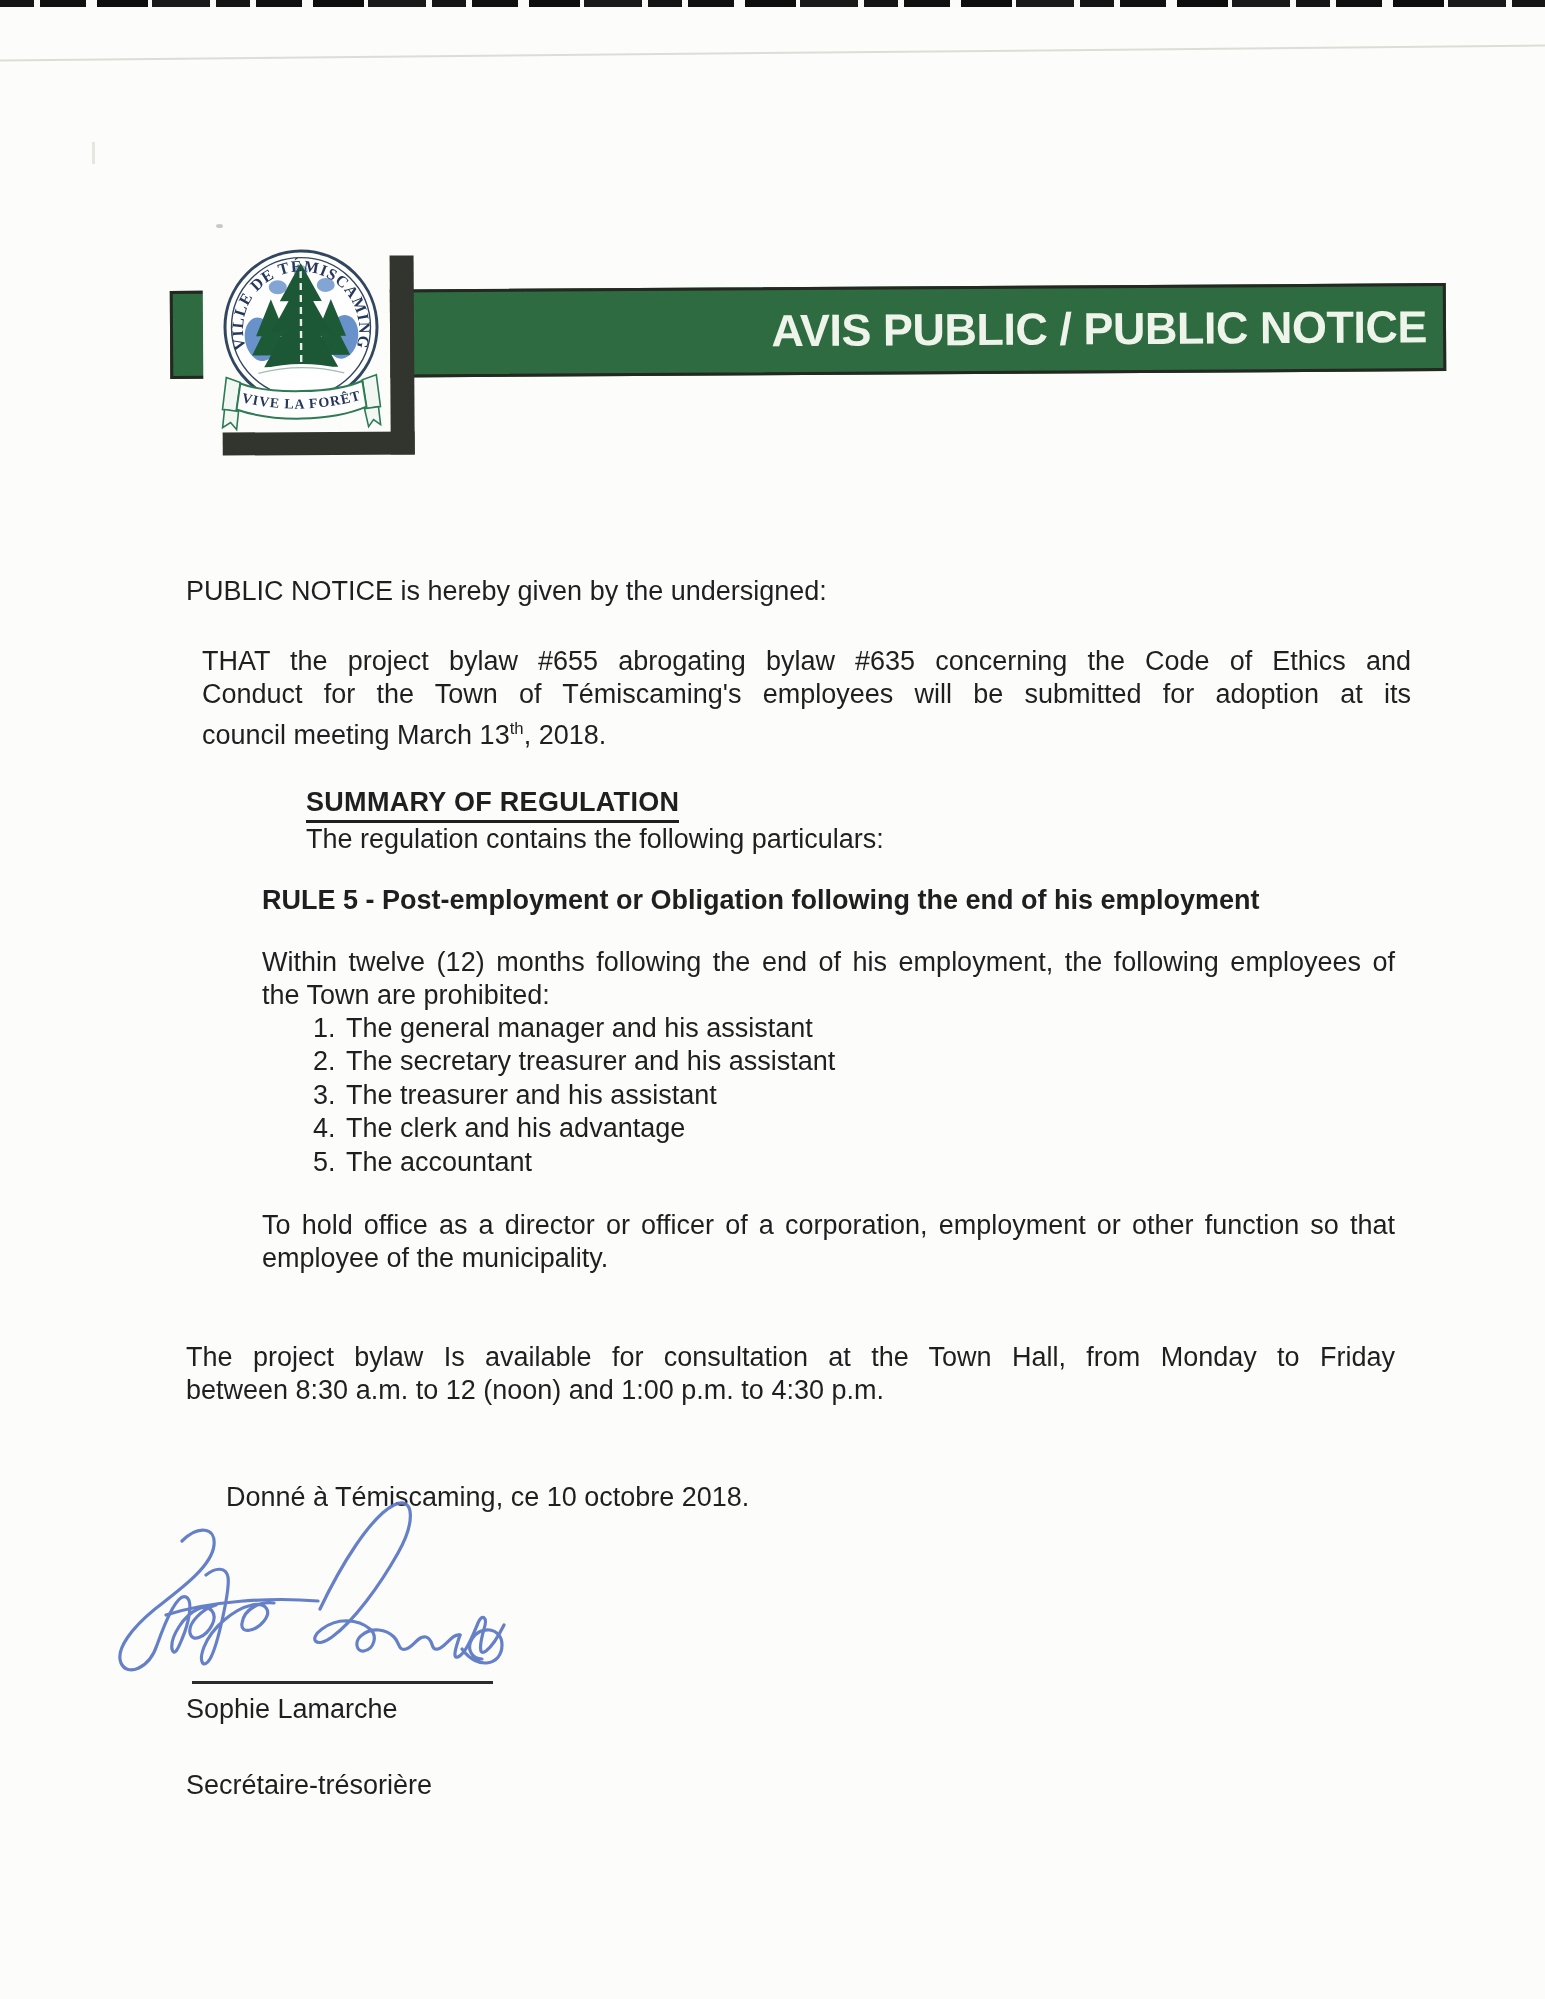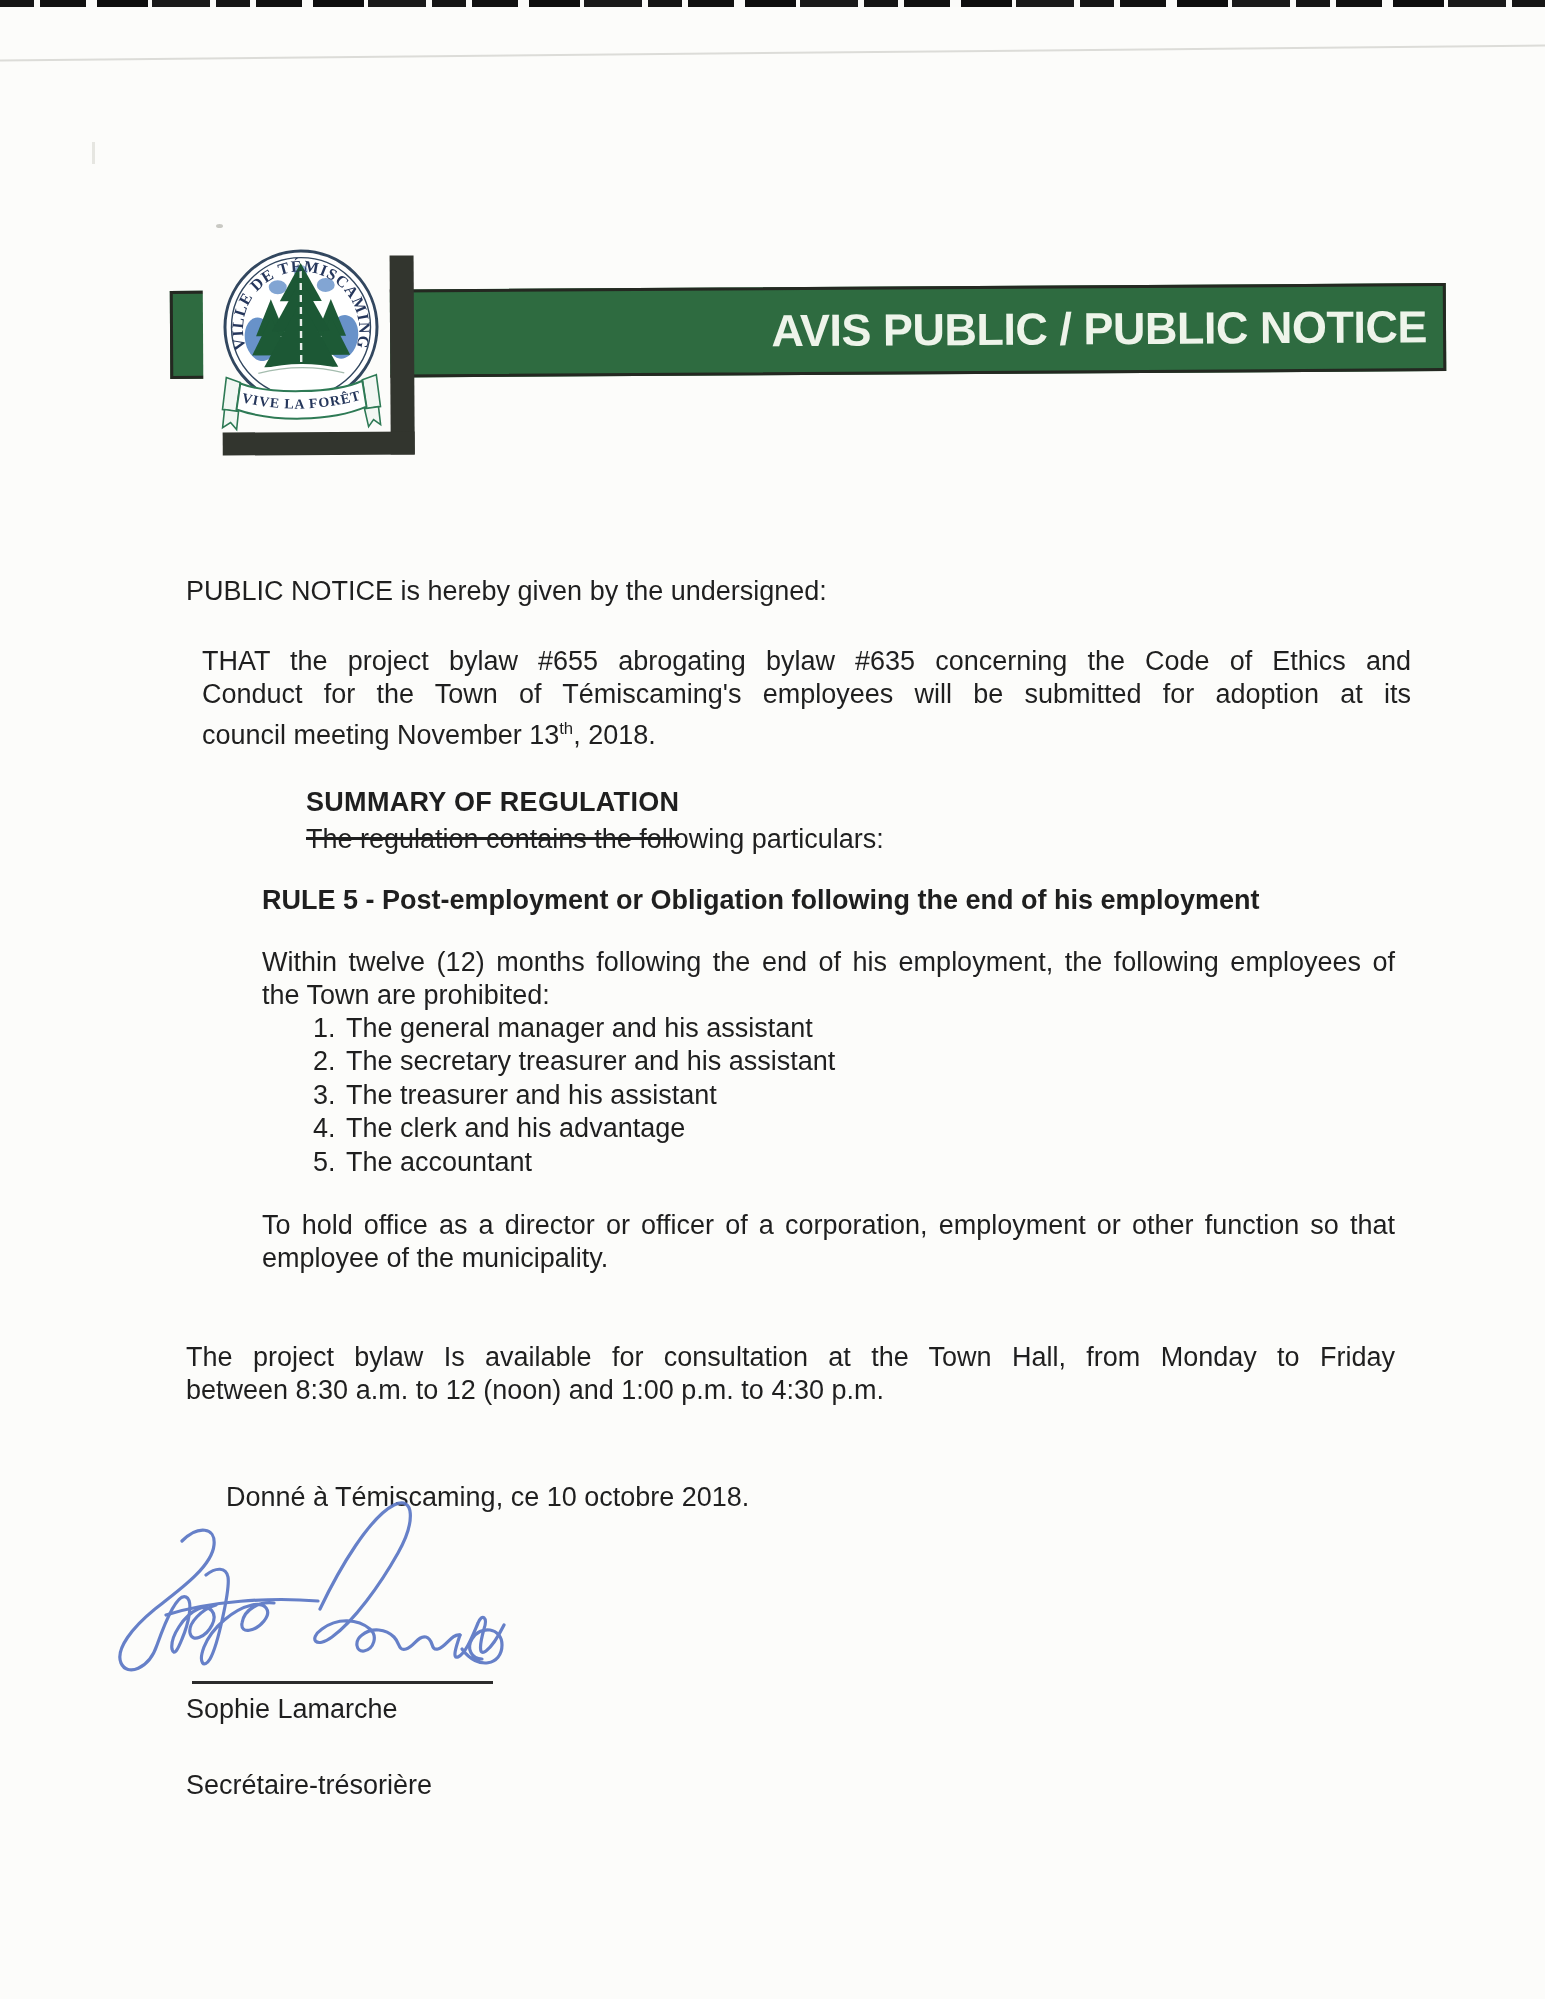--- a/index.html
+++ b/index.html
@@ -44,21 +44,21 @@
   .bar-h { position:absolute; left:52px; top:234px; width:192px; height:23px; background:#32352e; }
   .seal { position:absolute; left:38px; top:43px; width:186px; height:196px; }
   .seal-arc  { font-size:16px; font-weight:bold; letter-spacing:1px; fill:#26375c; font-family:"Liberation Serif", serif; }
   .seal-ribbon { font-size:14px; font-weight:bold; letter-spacing:1px; fill:#26375c; font-family:"Liberation Serif", serif; }
 
   
   .tb { position:absolute; font-size:27px; line-height:33.4px; }
   .jl { text-align:justify; text-align-last:justify; white-space:nowrap; }
   .b { font-weight:bold; }
   .sup { vertical-align:super; font-size:0.62em; }
-  .u-head { display:inline-block; border-bottom:3px solid #1f1f1f; padding-bottom:18px; font-weight:bold; letter-spacing:0.3px; }
+  .u-head { display:inline-block; border-bottom:3px solid #1f1f1f; padding-bottom:1px; font-weight:bold; letter-spacing:0.3px; }
   .li-row { display:flex; }
   .li-num { width:33px; flex:none; }
 
   
   .signature { position:absolute; left:105px; top:1497px; width:410px; height:202px; }
   .sig-line { position:absolute; left:192px; top:1681px; width:301px; height:3px; background:#2b2b2b; }
 </style>
 </head>
 <body>
 
@@ -114,21 +114,21 @@
         <text class="seal-ribbon"><textPath href="#ribbonPath" startOffset="50%" text-anchor="middle">VIVE LA FORÊT</textPath></text>
       </g>
     </svg>
   </div>
 
   <div class="tb" style="left:186px; top:575px; width:1212px;">PUBLIC NOTICE is hereby given by the undersigned:</div>
 
   <div class="tb" style="left:186px; top:645px; width:1209px;margin-left:16px;">
     <div class="jl">THAT the project bylaw #655 abrogating bylaw #635 concerning the Code of Ethics and</div>
     <div class="jl">Conduct for the Town of Témiscaming's employees will be submitted for adoption at its</div>
-    <div><span>council meeting November 13</span><span class="sup">th</span><span>, 2018.</span></div>
+    <div><span>council meeting March 13</span><span class="sup">th</span><span>, 2018.</span></div>
   </div>
 
   <div class="tb" style="left:306px; top:786px;">
     <span class="u-head">SUMMARY OF REGULATION</span>
   </div>
   <div class="tb" style="left:306px; top:823px; width:1000px;">The regulation contains the following particulars:</div>
 
   <div class="tb b" style="left:262px; top:884px; width:1140px;">RULE 5 - Post-employment or Obligation following the end of his employment</div>
 
   <div class="tb" style="left:262px; top:946px; width:1133px;">

